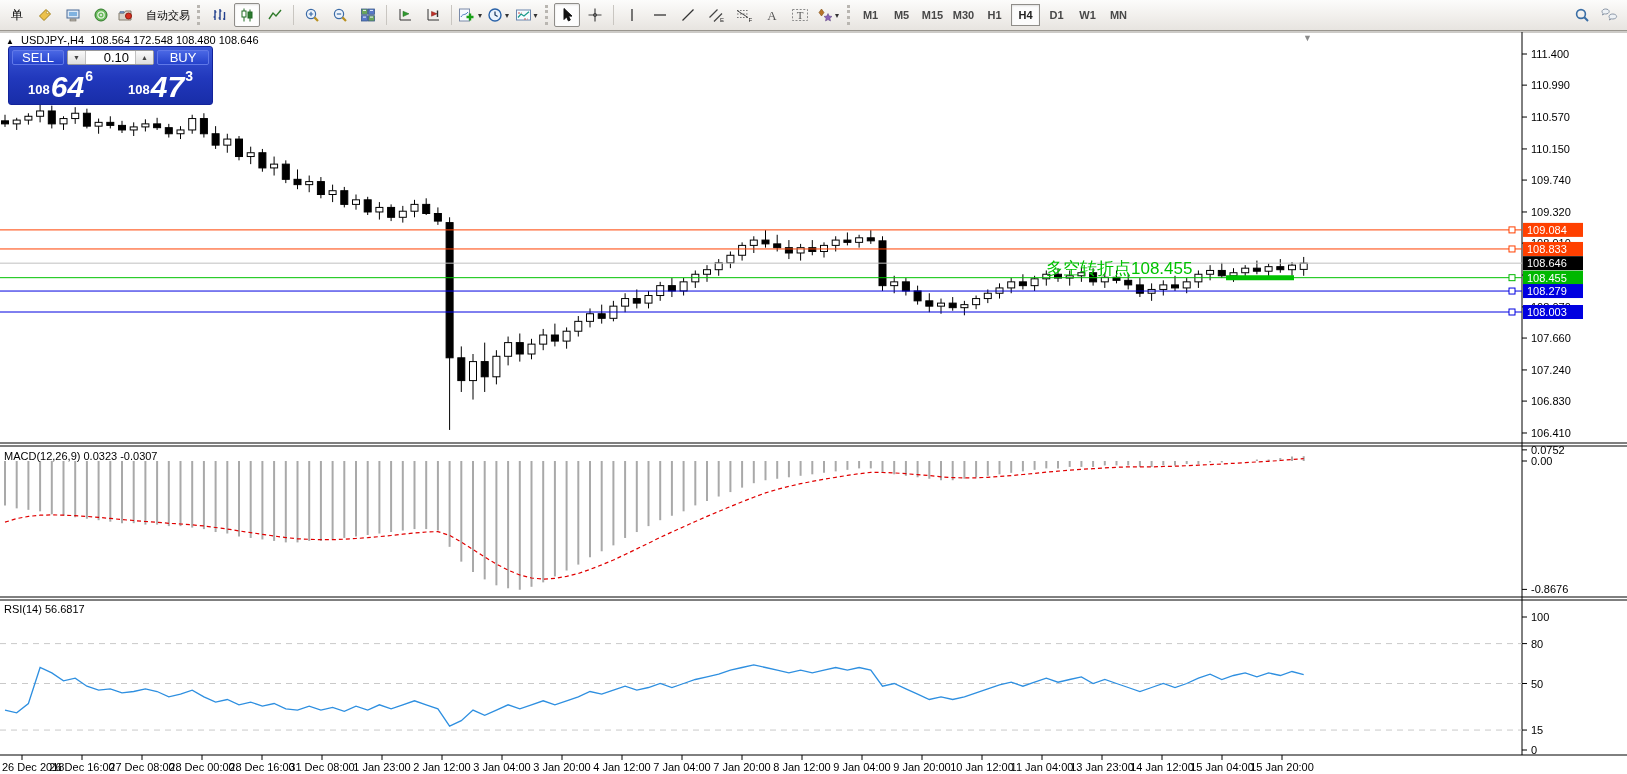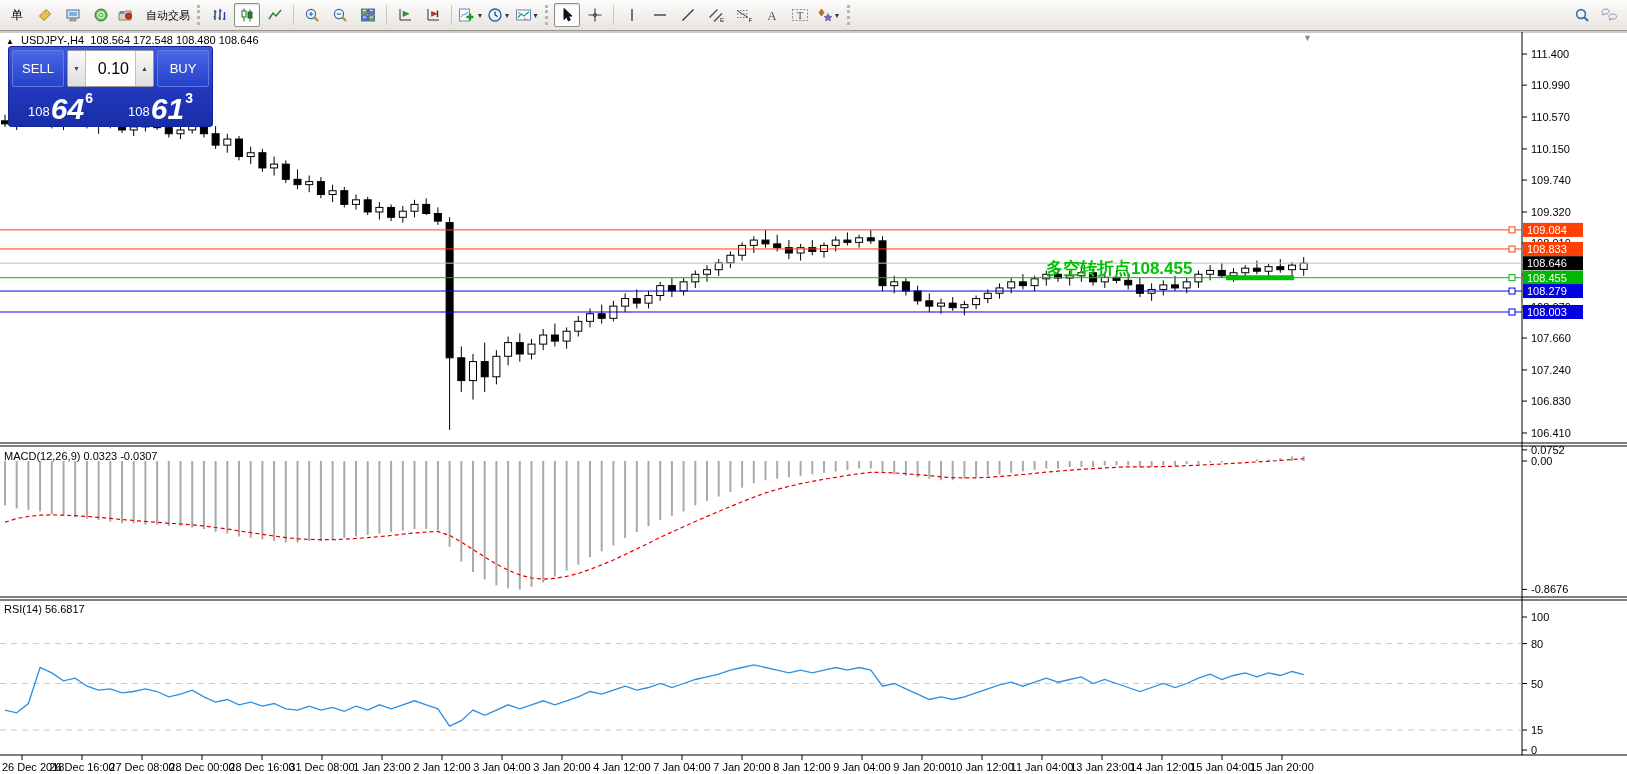--- a/index.html
+++ b/index.html
@@ -23,38 +23,38 @@
   .tf.selected{background:#fcfcfc;border:1px solid #8f8d89;box-shadow:inset 0 1px 2px rgba(0,0,0,.12);color:#222;}
   .toolbar .spacer{flex:1;}
   
   .chart-area{position:absolute;top:31px;left:0;width:1627px;height:743px;background:#fff;}
   #chart-svg{position:absolute;top:0;left:0;}
   .chart-title{position:absolute;left:6px;top:3px;font-size:11px;color:#000;white-space:nowrap;z-index:5;}
   .chart-title .tri{font-size:8px;margin-right:4px;}
   .macd-label,.rsi-label{position:absolute;left:4px;font-size:11px;color:#000;z-index:5;white-space:nowrap;}
   .macd-label{top:419px;}
   .rsi-label{top:572px;}
-  .annotation{position:absolute;left:1046px;top:226px;font-size:17px;font-weight:bold;white-space:nowrap;z-index:6;}
+  .annotation{position:absolute;left:1046px;top:226px;font-size:17px;font-weight:normal;white-space:nowrap;z-index:6;}
   .endmark{position:absolute;left:1303px;top:2px;font-size:9px;color:#8a8a8a;z-index:5;}
   
   .one-click{position:absolute;left:8px;top:15px;width:205px;z-index:10;
     background:linear-gradient(#3c59d8,#2138bc 55%,#182da8);border:1px solid #13239a;border-radius:3px;
     padding:3px;box-sizing:border-box;color:#fff;}
-  .oc-row1{display:flex;height:37px;gap:3px;}
+  .oc-row1{display:flex;height:15px;gap:3px;}
   .oc-btn{flex:0 0 52px;display:flex;align-items:center;justify-content:center;font-size:13px;color:#fff;
     background:linear-gradient(#4a67e4,#2542cc);border:1px solid #6078e8;border-radius:2px;box-sizing:border-box;}
   .oc-spin{flex:1;display:flex;background:#fff;border:1px solid #9a9a9a;border-radius:2px;overflow:hidden;box-sizing:border-box;}
   .oc-sbtn{width:17px;background:linear-gradient(#fafafa,#dedede);color:#444;font-size:7px;display:flex;
     align-items:center;justify-content:center;}
   .oc-sbtn.left{border-right:1px solid #c0c0c0;}
   .oc-sbtn.right{border-left:1px solid #c0c0c0;}
-  .oc-val{flex:1;color:#000;font-size:16px;display:flex;align-items:center;justify-content:flex-end;padding-right:6px;}
+  .oc-val{flex:1;color:#000;font-size:13px;display:flex;align-items:center;justify-content:flex-end;padding-right:6px;}
   .oc-row2{display:flex;gap:3px;margin-top:3px;height:33px;}
   .oc-price{flex:1;display:flex;align-items:flex-end;justify-content:center;padding-bottom:1px;}
-  .oc-small{font-size:13px;font-weight:normal;margin-bottom:3px;}
+  .oc-small{font-size:13px;font-weight:bold;margin-bottom:3px;}
   .oc-big{font-size:30px;font-weight:bold;line-height:27px;margin:0 1px;font-style:italic;}
   .oc-sup{font-size:14px;font-weight:bold;align-self:flex-start;margin-top:0;}
 </style>
 </head>
 <body>
 
 <div class="app">
 
   <div class="toolbar">
     <div class="tgroup">
@@ -259,20 +259,31 @@
         <svg width="16" height="16">
             <path d="M4.5 2 7 5.5 4.5 9 2 5.5z" fill="#b8762a" stroke="#7e4c12" stroke-width=".6"></path>
             <path d="M11 6.5l1.2 2.6 2.8.3-2.1 1.9.6 2.7-2.5-1.4-2.5 1.4.6-2.7-2.1-1.9 2.8-.3z" fill="#8a64b8" stroke="#5a3e80" stroke-width=".5"></path>
           </svg>
         <span class="dd">▾</span>
       </div>
     </div>
 
     <div class="grip"></div>
 
+    <div class="tgroup">
+      <div class="tf">M1</div>
+      <div class="tf">M5</div>
+      <div class="tf">M15</div>
+      <div class="tf">M30</div>
+      <div class="tf">H1</div>
+      <div class="tf selected">H4</div>
+      <div class="tf">D1</div>
+      <div class="tf">W1</div>
+      <div class="tf">MN</div>
+    </div>
 
     <div class="spacer"></div>
 
     <div class="tgroup">
       <div class="tbtn">
         <svg width="16" height="16">
             <circle cx="7" cy="7" r="4.4" fill="none" stroke="#3a6ea5" stroke-width="1.6"></circle>
             <path d="M10.3 10.3 14 14" stroke="#3a6ea5" stroke-width="2"></path>
           </svg>
       </div>
@@ -782,21 +793,21 @@
         <div class="oc-btn">BUY</div>
       </div>
       <div class="oc-row2">
         <div class="oc-price">
           <span class="oc-small">108</span>
           <span class="oc-big">64</span>
           <span class="oc-sup">6</span>
         </div>
         <div class="oc-price">
           <span class="oc-small">108</span>
-          <span class="oc-big">61</span>
+          <span class="oc-big">47</span>
           <span class="oc-sup">3</span>
         </div>
       </div>
     </div>
 
     <div class="annotation" style="color: rgb(0, 194, 0);">多空转折点108.455</div>
 
     <div class="macd-label">MACD(12,26,9) 0.0323 -0.0307</div>
     <div class="rsi-label">RSI(14) 56.6817</div>
   </div>

